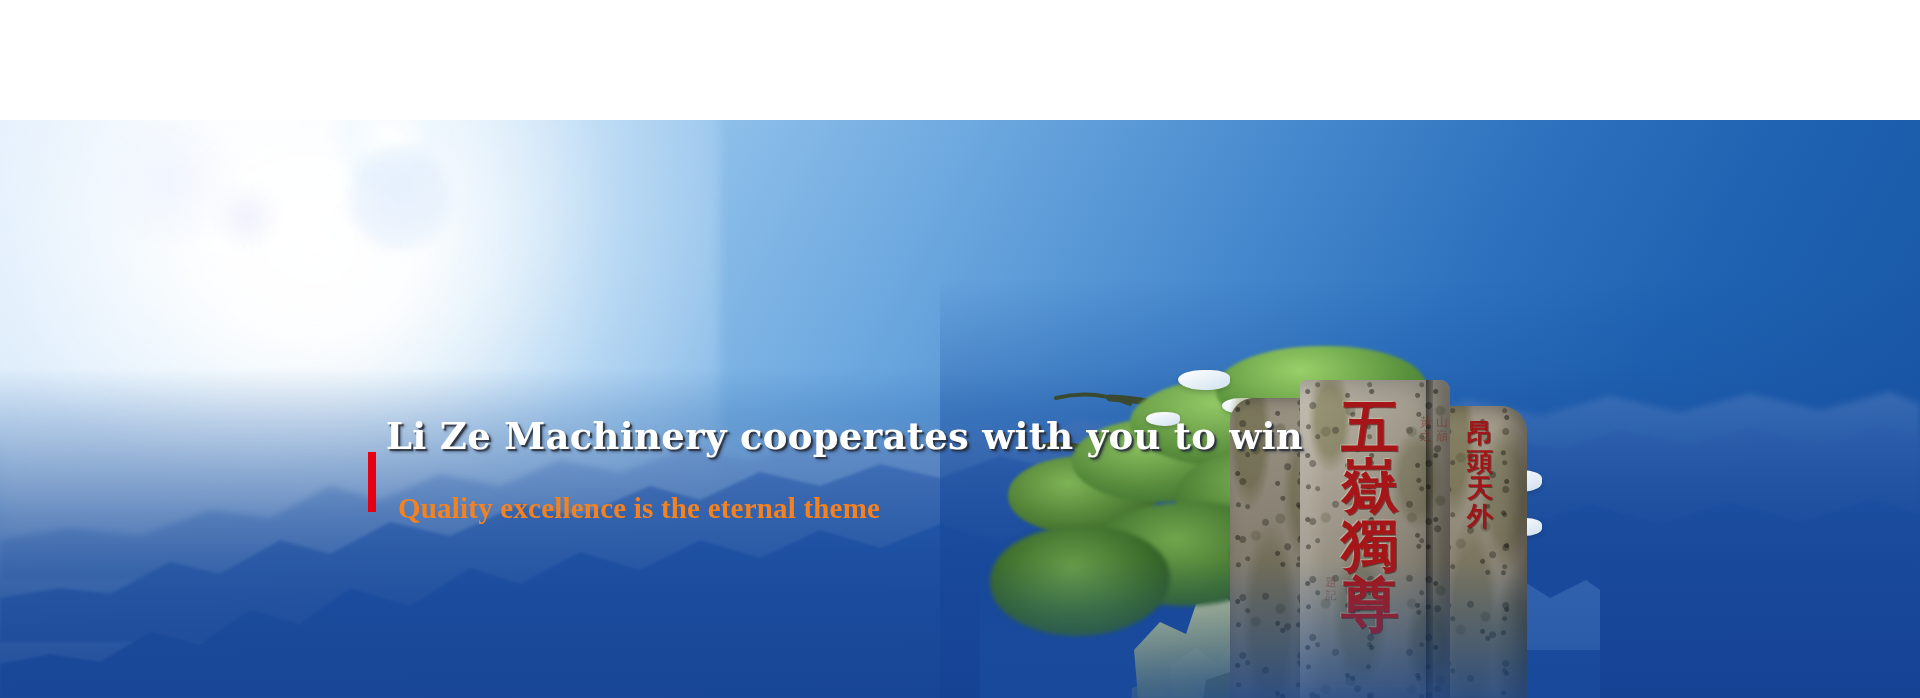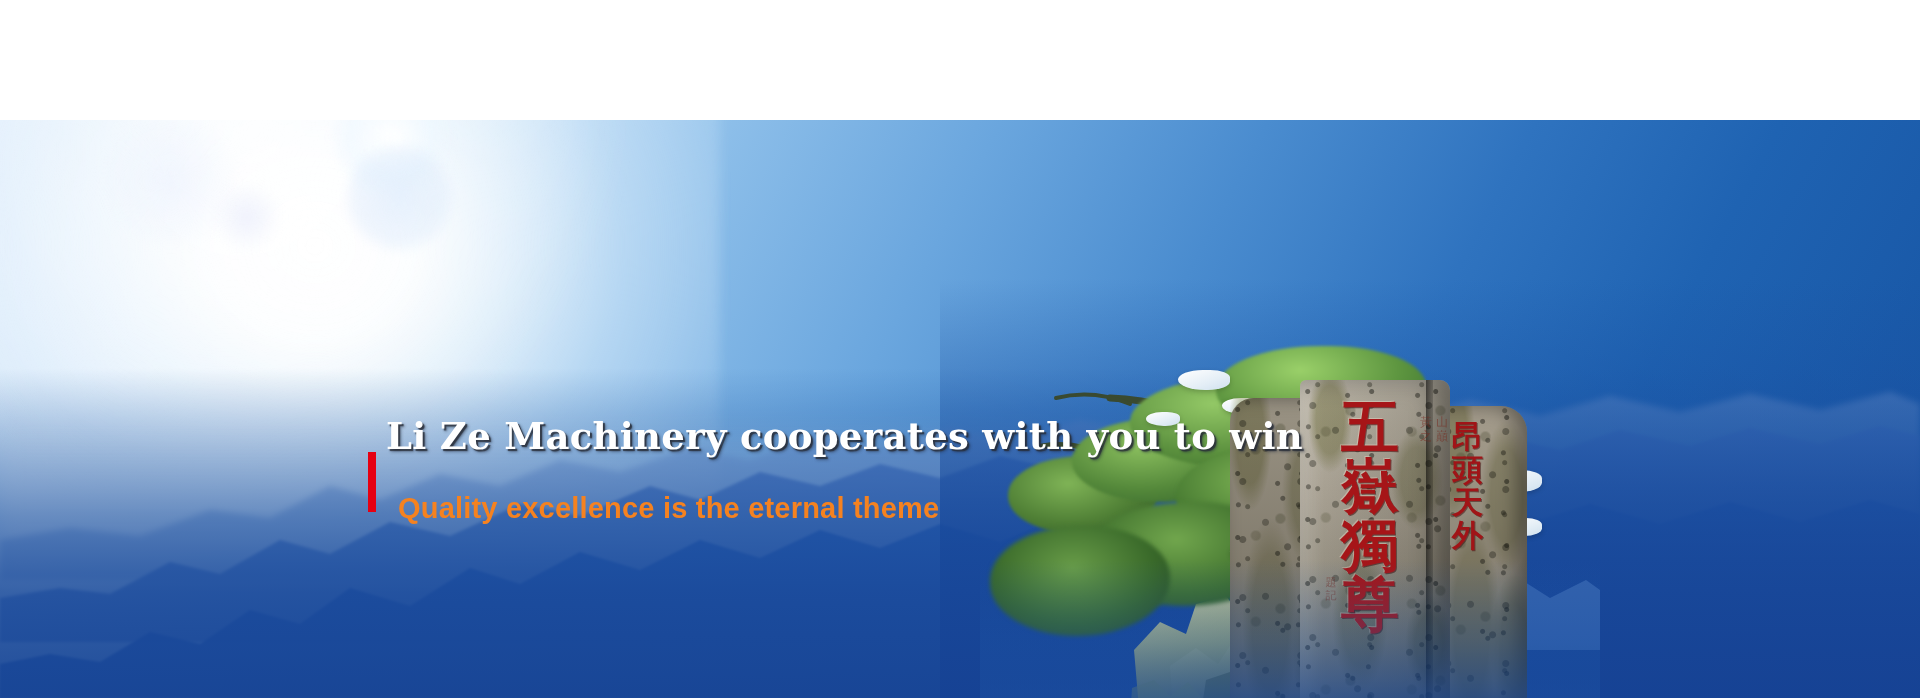--- a/index.html
+++ b/index.html
@@ -217,22 +217,23 @@
     text-shadow:1px 1px 0 rgba(60,10,10,.55), -1px -1px 0 rgba(255,230,210,.35);
   }
   .carve span{ display:block; }
   .carve-side{
     position:absolute;
     left:472px; top:140px;
     width:56px;
     font-family:"DejaVu Serif", serif;
     font-weight:bold;
     color:#a11417;
-    font-size:31px;
+    font-size:26px;
     line-height:1.06;
+    text-align:center;
     text-shadow:1px 1px 0 rgba(60,10,10,.5);
   }
   .carve-faint{
     position:absolute;
     left:120px; top:36px;
     width:28px;
     font-family:"DejaVu Serif", serif;
     color:rgba(120,40,30,.55);
     font-size:12px;
     line-height:1.15;
@@ -291,21 +292,21 @@
     font-size:37px;
     line-height:1.1;
     color:#ffffff;
     text-shadow:2px 2px 1px rgba(40,45,55,.85), 3px 3px 3px rgba(30,40,60,.45);
     letter-spacing:.3px;
   }
   .subline{
     position:absolute;
     left:30px; top:72px;
     white-space:nowrap;
-    font-family:Liberation Sans, sans-serif;
+    font-family:Liberation Serif, serif;
     font-weight:bold;
     font-size:29px;
     color:#f58220;
     letter-spacing:.2px;
   }
 </style>
 </head>
 <body>
 
 <div id="page">

